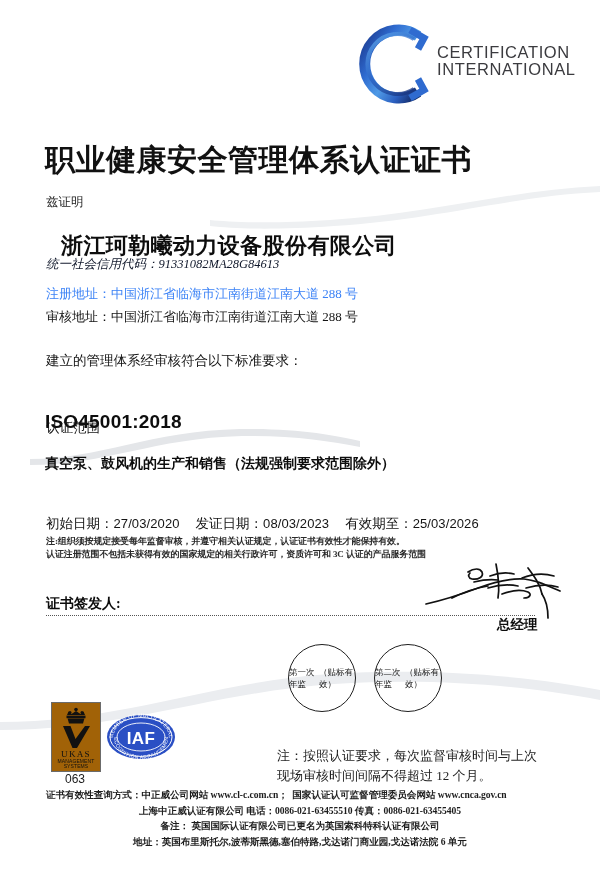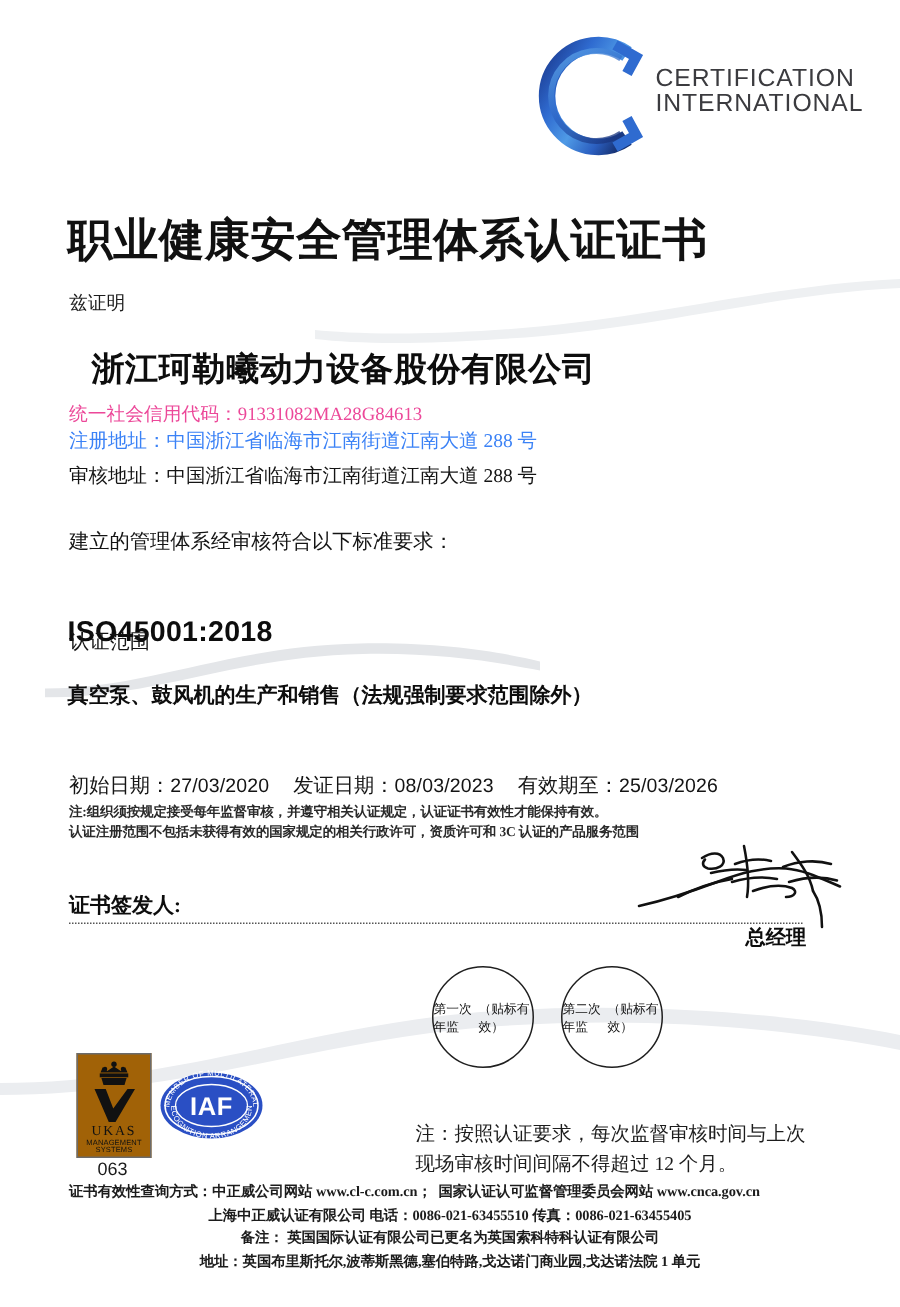--- a/index.html
+++ b/index.html
@@ -93,25 +93,26 @@
     font-weight: bold;
     letter-spacing: 0.4px;
     color: #0d0d0d;
     white-space: nowrap;
     z-index: 3;
     margin-left: 16px;
   }
   .credit-code {
     position: absolute;
     left: 46px;
-    top: 268px;
+    top: 256px;
     font-size: 12.5px;
-    color: #ec4899;
-    white-space: nowrap;
-    z-index: 3;
+    color: #0f172a;
+    white-space: nowrap;
+    z-index: 3;
+    font-style: italic;
   }
   .addr-reg {
     position: absolute;
     left: 46px;
     top: 285px;
     font-size: 13px;
     color: #3b82f6;
     white-space: nowrap;
     z-index: 3;
   }
@@ -463,16 +464,16 @@
     </text>
     <text x="36" y="31.5" text-anchor="middle" font-family="Liberation Sans, sans-serif" font-weight="bold" font-size="17" fill="#ffffff" letter-spacing="0.4">IAF</text>
   </svg>
 
   <div class="footer">
     <div class="f1">
       <span>证书有效性查询方式：中正威公司网站 www.cl-c.com.cn</span><span class="sep">；</span><span>国家认证认可监督管理委员会网站 www.cnca.gov.cn</span>
     </div>
     <div>上海中正威认证有限公司 电话：0086-021-63455510  传真：0086-021-63455405</div>
     <div>备注： 英国国际认证有限公司已更名为英国索科特科认证有限公司</div>
-    <div>地址：英国布里斯托尔,波蒂斯黑德,塞伯特路,戈达诺门商业园,戈达诺法院 1 单元</div>
+    <div>地址：英国布里斯托尔,波蒂斯黑德,塞伯特路,戈达诺门商业园,戈达诺法院 6 单元</div>
   </div>
 
 </div>
 
 </body></html>

